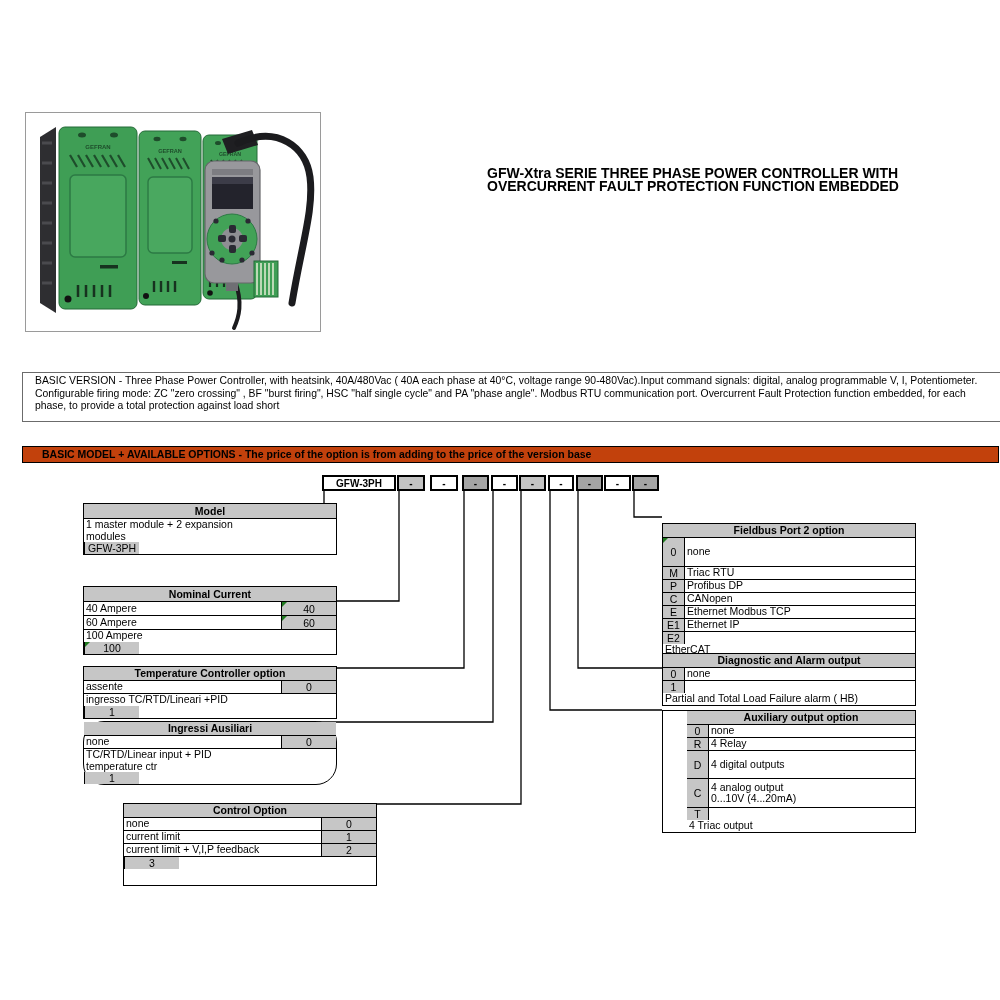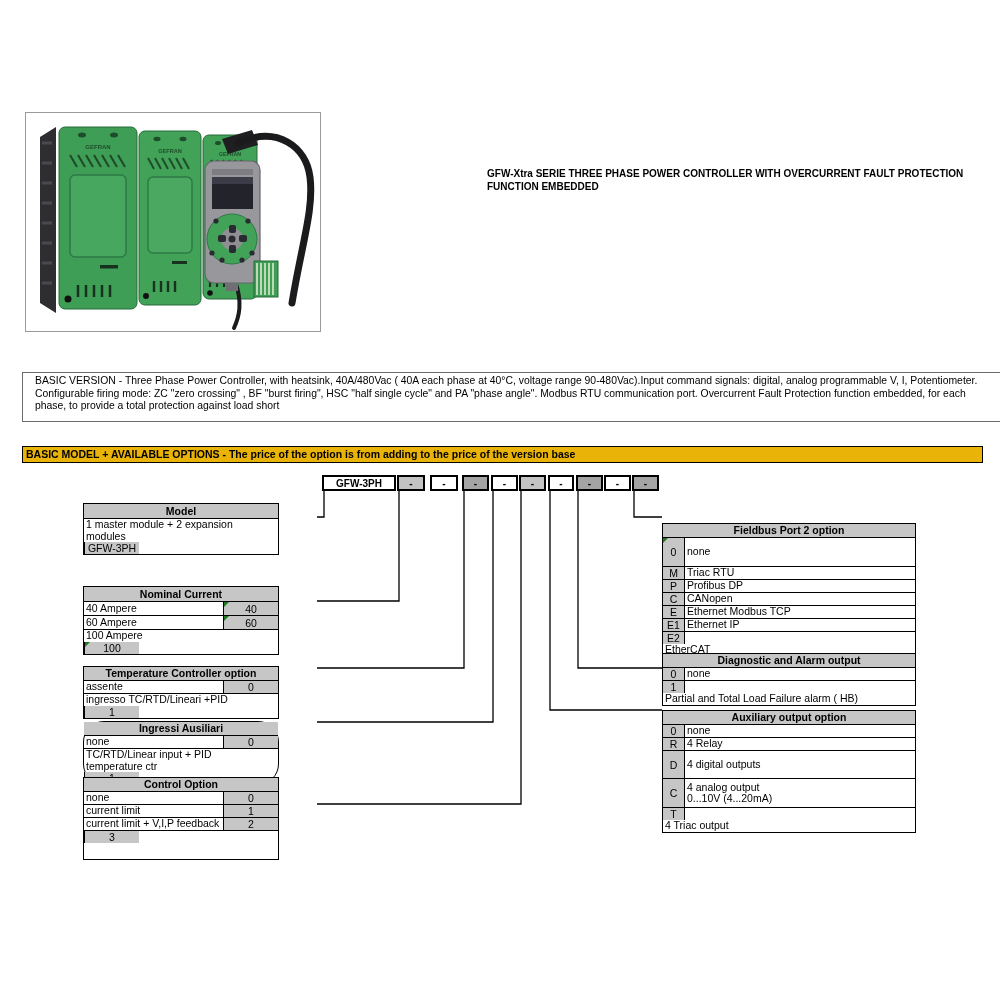--- a/index.html
+++ b/index.html
@@ -3,41 +3,41 @@
 <meta charset="utf-8">
 <style>
   html,body{margin:0;padding:0;background:#fff;}
   body{width:1000px;height:1000px;position:relative;font-family:"Liberation Sans",sans-serif;color:#000;}
   .abs{position:absolute;}
 
   
   .photo-frame{left:25px;top:112px;width:294px;height:218px;border:1px solid #9a9a9a;background:#fff;z-index:2;}
 
   
-  .doc-title{left:487px;top:167px;width:478px;font-size:10px;font-weight:bold;line-height:13px;}
+  .doc-title{left:487px;top:167px;width:478px;font-size:14px;font-weight:bold;line-height:13px;}
 
   
   .basic-note{left:22px;top:372px;width:954px;min-height:44px;border:1px solid #6b6b6b;padding:2px 12px;
               font-size:10.4px;line-height:12.6px;background:#fff;}
 
   
-  .options-bar{left:22px;top:446px;width:956px;height:15px;border:1px solid #000;background:#eab308;
-               font-size:10.5px;font-weight:bold;line-height:15px;padding-left:3px;}
+  .options-bar{left:22px;top:446px;width:956px;height:15px;border:1px solid #000;background:#c2410c;
+               font-size:10.5px;font-weight:bold;line-height:15px;padding-left:19px;}
 
   
   .codebox{top:475px;height:16px;border:2px solid #000;box-sizing:border-box;background:#fff;
            display:flex;align-items:center;justify-content:center;font-size:10px;font-weight:bold;z-index:3;}
   .modelbox{left:322px;width:74px;}
 
   
   .lines{left:0;top:0;width:1000px;height:1000px;z-index:1;pointer-events:none;}
 
   
   .tbl{position:absolute;border:1px solid #000;background:#fff;z-index:2;font-size:10.5px;box-sizing:border-box;}
-  .lt{left:83px;width:196px;}
+  .lt{left:83px;width:254px;}
   .rt{left:662px;width:254px;}
   .thead{background:var(--gray,#c6c6c6);font-weight:bold;text-align:center;border-bottom:1px solid #000;
          height:13px;line-height:13px;overflow:hidden;}
   .thead.tall{height:14px;line-height:14px;}
   .trow{display:flex;border-bottom:1px solid #000;align-items:stretch;}
   .trow:last-child{border-bottom:none;flex-direction:column;}
   .desc{flex:1;padding:0 2px;display:flex;align-items:center;line-height:11.5px;white-space:pre-line;}
   .codeR{width:54px;background:var(--gray,#c6c6c6);border-left:1px solid #000;display:flex;align-items:center;
          justify-content:center;position:relative;flex:none;}
   .codeL{width:21px;background:var(--gray,#c6c6c6);border-right:1px solid #000;display:flex;align-items:center;
@@ -204,21 +204,21 @@
     <div class="desc">none</div>
     <div class="codeR">0</div>
   </div>
   <div class="trow h25">
     <div class="desc">TC/RTD/Linear input  + PID
 temperature ctr</div>
     <div class="codeR">1</div>
   </div>
 </div>
 
-<div class="tbl lt" style="top:777px;">
+<div class="tbl lt" style="top:803px;margin-left:40px;">
   <div class="thead">Control Option</div>
   <div class="trow h12">
     <div class="desc">none</div>
     <div class="codeR">0</div>
   </div>
   <div class="trow h12">
     <div class="desc">current limit</div>
     <div class="codeR">1</div>
   </div>
   <div class="trow h12">
@@ -270,21 +270,21 @@
   <div class="trow h12">
     <div class="codeL">0</div>
     <div class="desc">none</div>
   </div>
   <div class="trow h12">
     <div class="codeL">1</div>
     <div class="desc">Partial and Total Load Failure alarm ( HB)</div>
   </div>
 </div>
 
-<div class="tbl rt" style="top:710px;">
+<div class="tbl rt" style="top:710px;padding-left:24px;">
   <div class="thead">Auxiliary output option</div>
   <div class="trow h12">
     <div class="codeL">0</div>
     <div class="desc">none</div>
   </div>
   <div class="trow h12">
     <div class="codeL">R</div>
     <div class="desc">4 Relay</div>
   </div>
   <div class="trow h27">

